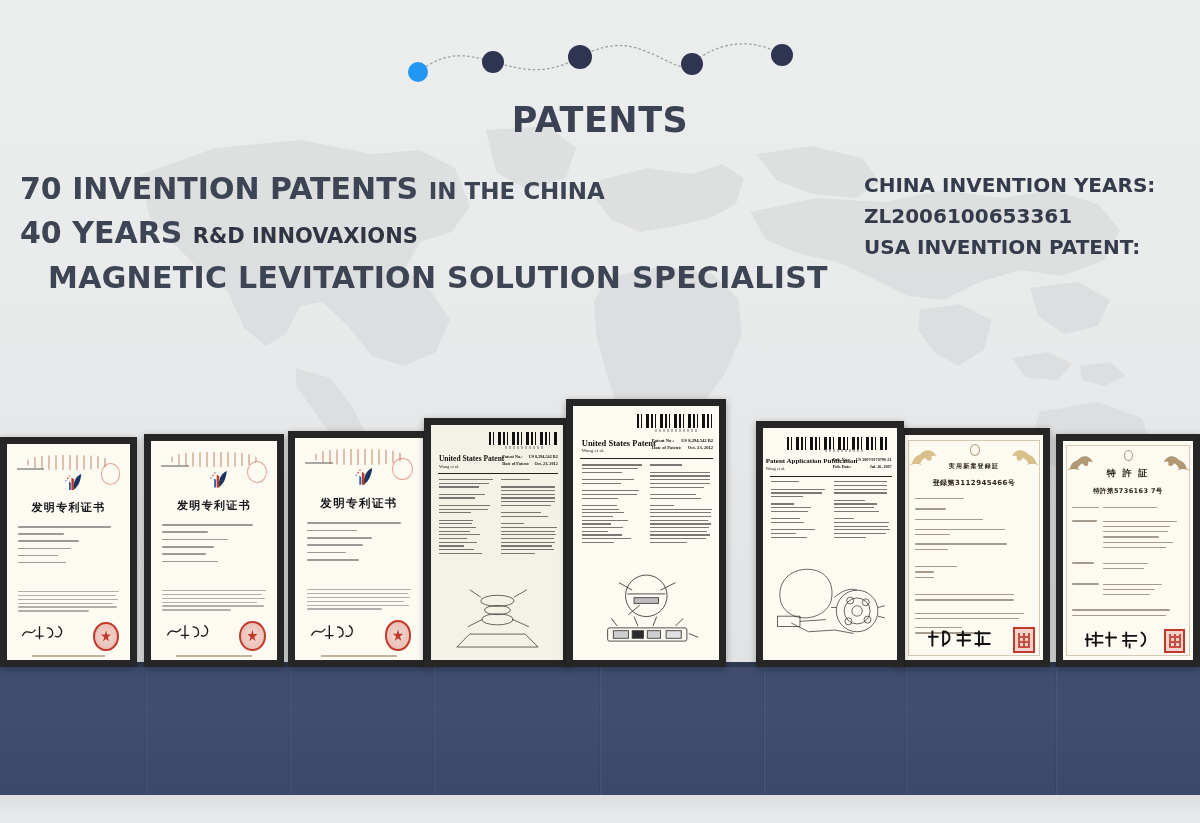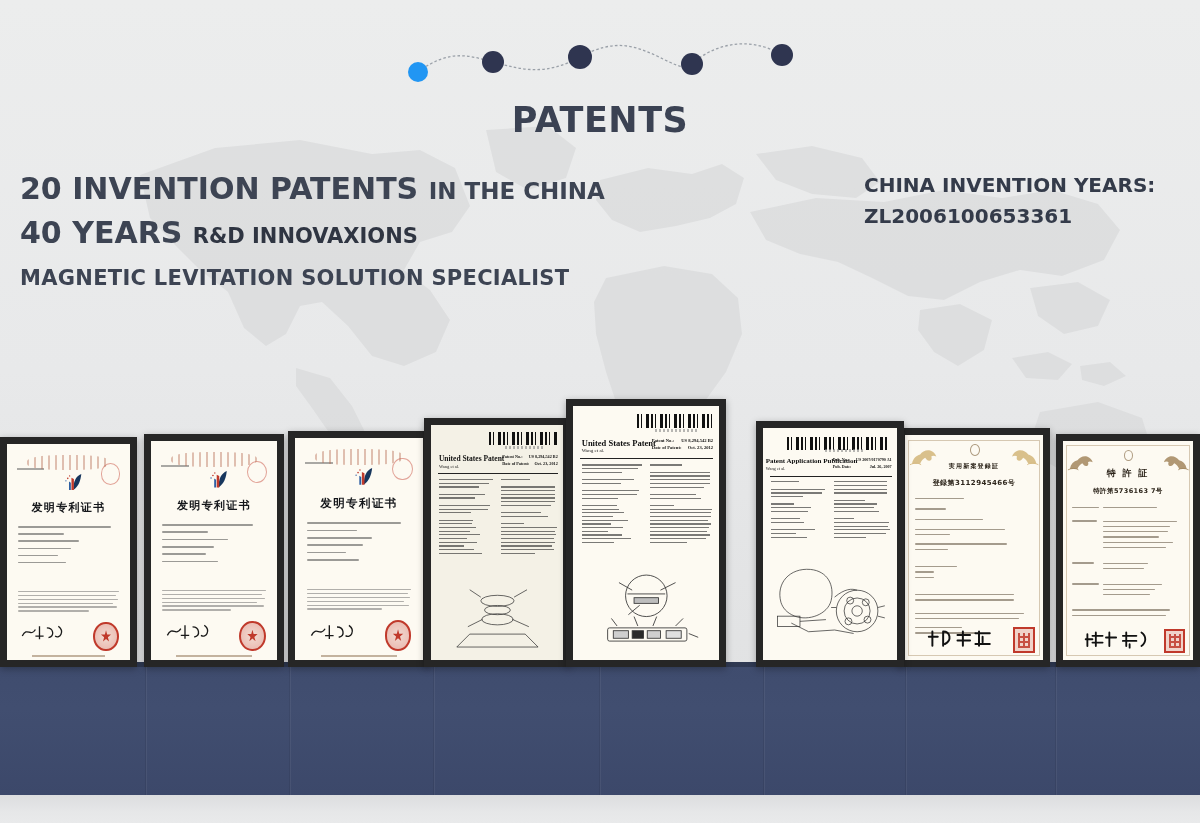--- a/index.html
+++ b/index.html
@@ -38,21 +38,21 @@
   }
 
   .left-block {
     position: absolute; left: 20px; top: 168px; width: 800px;
   }
   .left-line { color: #3d4453; white-space: nowrap; font-family:"DejaVu Sans", sans-serif; }
   .l1 { font-size: 30px; font-weight: bold; line-height: 42px; }
   .l1 .small { font-size: 23px; }
   .l2 { font-size: 30px; font-weight: bold; line-height: 42px; }
   .l2 .small { font-size: 21px; color:#2f3542; }
-  .l3 { font-size: 21px; font-weight: bold; line-height: 42px; letter-spacing: .3px;}
+  .l3 { font-size: 30px; font-weight: bold; line-height: 42px; letter-spacing: .3px; margin-left: 28px;}
 
   .right-block {
     position: absolute; left: 864px; top: 170px; width: 330px;
     color: #343b4a;
     font-family:"DejaVu Sans", sans-serif;
   }
   .r-line { font-size: 20px; font-weight: bold; line-height: 31px; white-space: nowrap; }
 
   
   .pedestal {
@@ -278,33 +278,34 @@
       <circle cx="185" cy="19" r="12" fill="#2f3550"></circle>
       <circle cx="297" cy="26" r="11" fill="#2f3550"></circle>
       <circle cx="387" cy="17" r="11" fill="#2f3550"></circle>
     </svg>
   </div>
 
   <div class="page-title">PATENTS</div>
 
   <div class="left-block">
     <div class="left-line l1">
-      <span>20 INVENTION PATENTS</span>
+      <span>70 INVENTION PATENTS</span>
       <span class="small">IN THE CHINA</span>
     </div>
     <div class="left-line l2">
       <span>40 YEARS</span>
       <span class="small">R&amp;D INNOVAXIONS</span>
     </div>
     <div class="left-line l3">MAGNETIC LEVITATION SOLUTION SPECIALIST</div>
   </div>
 
   <div class="right-block">
     <div class="r-line">CHINA INVENTION YEARS:</div>
     <div class="r-line">ZL2006100653361</div>
+    <div class="r-line">USA INVENTION PATENT:</div>
   </div>
 
   <div class="floor"></div>
   <div class="pedestal">
     <div class="ped-top"></div>
     <div class="ped-seam" style="left:146px"></div>
     <div class="ped-seam" style="left:290px"></div>
     <div class="ped-seam" style="left:434px"></div>
     <div class="ped-seam" style="left:600px"></div>
     <div class="ped-seam" style="left:764px"></div>

